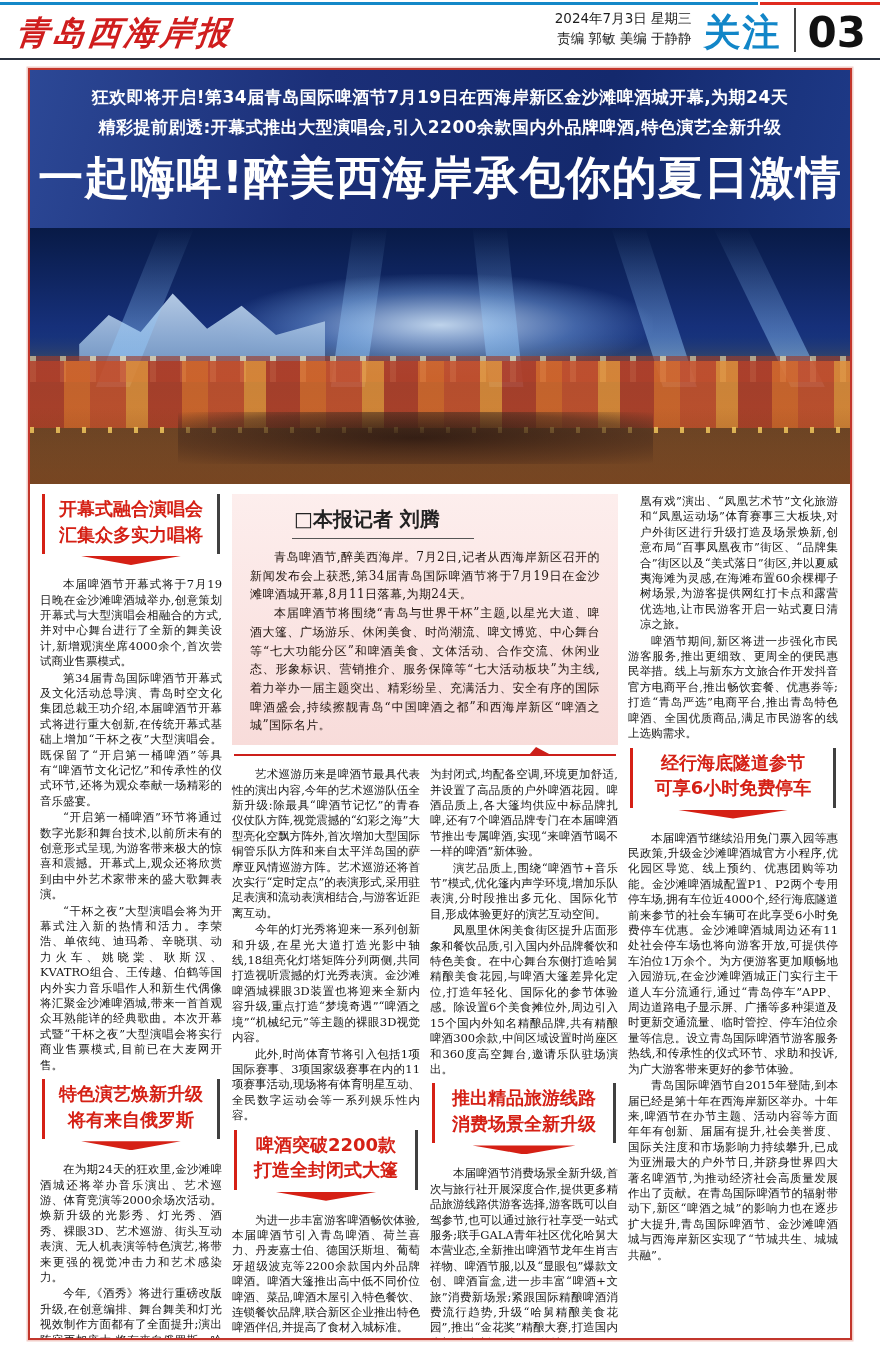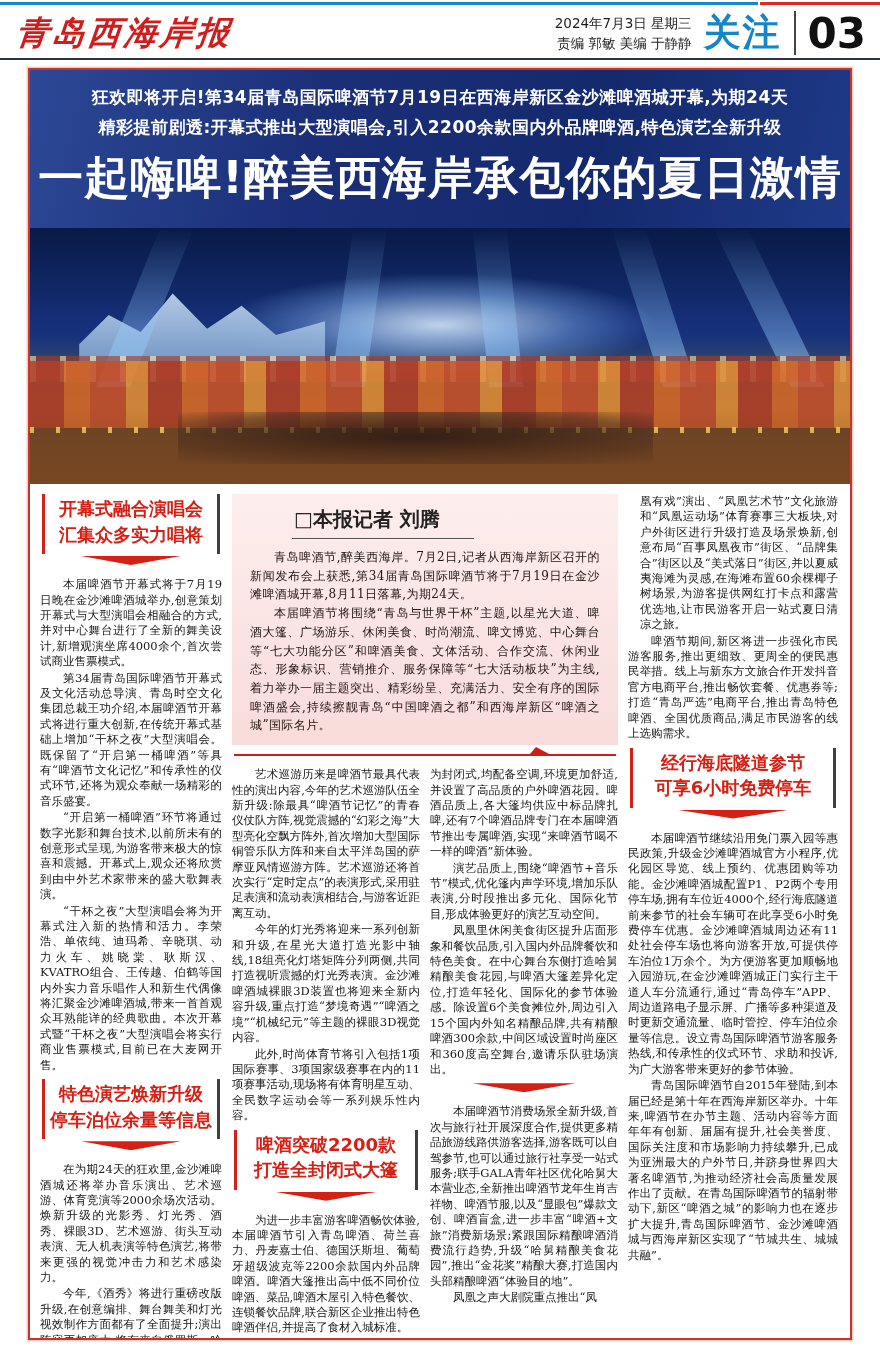--- a/index.html
+++ b/index.html
@@ -7,21 +7,21 @@
     font-family:"DejaVu Serif","Liberation Serif",serif; }
 
   
   .masthead { position:relative; height:60px; padding:8px 14px 0 16px;
     display:flex; align-items:center; justify-content:space-between;
     border-bottom:2.5px solid #2b3340; }
   .accent-blue { position:absolute; top:2px; left:0; width:758px; height:3px; background:#1488c8; }
   .accent-red  { position:absolute; top:2px; left:760px; right:0; height:3px; background:#e02a1f; }
   .logo { font-size:33px; font-weight:900; font-style:italic; color:#cf1d1d;
     letter-spacing:3px; transform:skewX(-6deg); font-family:"DejaVu Serif",serif; }
-  .head-right { display:flex; align-items:center; gap:12px; }
+  .head-right { display:flex; align-items:flex-start; gap:12px; }
   .date-block { text-align:right; font-size:13.5px; color:#1c1c1c; line-height:1.5;
     font-family:"DejaVu Sans","Liberation Sans",sans-serif; }
   .section-label { color:#1286c8; font-size:37px; font-weight:900; letter-spacing:2px;
     font-family:"DejaVu Sans","Liberation Sans",sans-serif; }
   .head-divider { width:2px; height:44px; background:#444; }
   .page-num { font-size:42px; font-weight:700; color:#111;
     font-family:"DejaVu Sans","Liberation Sans",sans-serif; }
 
   
   .content-box { position:relative; margin:8px 28px 6px; height:1272px;
@@ -141,21 +141,21 @@
         </div>
         <div class="sec-arrow"></div>
       </div>
       <p class="body">本届啤酒节开幕式将于7月19日晚在金沙滩啤酒城举办,创意策划开幕式与大型演唱会相融合的方式,并对中心舞台进行了全新的舞美设计,新增观演坐席4000余个,首次尝试商业售票模式。</p>
       <p class="body">第34届青岛国际啤酒节开幕式及文化活动总导演、青岛时空文化集团总裁王功介绍,本届啤酒节开幕式将进行重大创新,在传统开幕式基础上增加“干杯之夜”大型演唱会。既保留了“开启第一桶啤酒”等具有“啤酒节文化记忆”和传承性的仪式环节,还将为观众奉献一场精彩的音乐盛宴。</p>
       <p class="body">“开启第一桶啤酒”环节将通过数字光影和舞台技术,以前所未有的创意形式呈现,为游客带来极大的惊喜和震撼。开幕式上,观众还将欣赏到由中外艺术家带来的盛大歌舞表演。</p>
       <p class="body">“干杯之夜”大型演唱会将为开幕式注入新的热情和活力。李荣浩、单依纯、迪玛希、辛晓琪、动力火车、姚晓棠、耿斯汉、KVATRO组合、王传越、伯鹤等国内外实力音乐唱作人和新生代偶像将汇聚金沙滩啤酒城,带来一首首观众耳熟能详的经典歌曲。本次开幕式暨“干杯之夜”大型演唱会将实行商业售票模式,目前已在大麦网开售。</p>
       <div class="sec-title">
         <div class="sec-title-box">
           <div>特色演艺焕新升级</div>
-          <div>停车泊位余量等信息</div>
+          <div>将有来自俄罗斯</div>
         </div>
         <div class="sec-arrow"></div>
       </div>
       <p class="body">在为期24天的狂欢里,金沙滩啤酒城还将举办音乐演出、艺术巡游、体育竞演等2000余场次活动。焕新升级的光影秀、灯光秀、酒秀、裸眼3D、艺术巡游、街头互动表演、无人机表演等特色演艺,将带来更强的视觉冲击力和艺术感染力。</p>
       <p class="body">今年,《酒秀》将进行重磅改版升级,在创意编排、舞台舞美和灯光视效制作方面都有了全面提升;演出阵容更加庞大,将有来自俄罗斯、哈萨克斯坦、墨西哥等10个国家的百余名艺术家共同参与。7月20日-8月10日期间,每晚7点《酒秀》将在金沙滩啤酒城中心舞台精彩上演,演出时长也将延长到3个小时。</p>
     </div>
 
     <div class="mid">
       <div class="intro-box">
         <div class="reporter">□本报记者  刘腾</div>
@@ -181,20 +181,24 @@
           <p class="body">为进一步丰富游客啤酒畅饮体验,本届啤酒节引入青岛啤酒、荷兰喜力、丹麦嘉士伯、德国沃斯坦、葡萄牙超级波克等2200余款国内外品牌啤酒。啤酒大篷推出高中低不同价位啤酒、菜品,啤酒木屋引入特色餐饮、连锁餐饮品牌,联合新区企业推出特色啤酒伴侣,并提高了食材入城标准。</p>
           <p class="body">金沙滩啤酒城设置9个啤酒大篷,全面提升大篷硬件设施、啤酒、美食、演艺、氛围营造等品质。</p>
 
         </div>
 
         <div>
           <p class="body" style="text-indent:0;">为封闭式,均配备空调,环境更加舒适,并设置了高品质的户外啤酒花园。啤酒品质上,各大篷均供应中标品牌扎啤,还有7个啤酒品牌专门在本届啤酒节推出专属啤酒,实现“来啤酒节喝不一样的啤酒”新体验。</p>
           <p class="body">演艺品质上,围绕“啤酒节+音乐节”模式,优化篷内声学环境,增加乐队表演,分时段推出多元化、国际化节目,形成体验更好的演艺互动空间。</p>
           <p class="body">凤凰里休闲美食街区提升店面形象和餐饮品质,引入国内外品牌餐饮和特色美食。在中心舞台东侧打造哈舅精酿美食花园,与啤酒大篷差异化定位,打造年轻化、国际化的参节体验感。除设置6个美食摊位外,周边引入15个国内外知名精酿品牌,共有精酿啤酒300余款,中间区域设置时尚座区和360度高空舞台,邀请乐队驻场演出。</p>
           <div class="sec-title">
+            <div class="sec-title-box">
+              <div>推出精品旅游线路</div>
+              <div>消费场景全新升级</div>
+            </div>
             <div class="sec-arrow"></div>
           </div>
           <p class="body">本届啤酒节消费场景全新升级,首次与旅行社开展深度合作,提供更多精品旅游线路供游客选择,游客既可以自驾参节,也可以通过旅行社享受一站式服务;联手GALA青年社区优化哈舅大本营业态,全新推出啤酒节龙年生肖吉祥物、啤酒节服,以及“显眼包”爆款文创、啤酒盲盒,进一步丰富“啤酒+文旅”消费新场景;紧跟国际精酿啤酒消费流行趋势,升级“哈舅精酿美食花园”,推出“金花奖”精酿大赛,打造国内头部精酿啤酒“体验目的地”。</p>
           <p class="body">凤凰之声大剧院重点推出“凤</p>
         </div>
       </div>
     </div>
 
     <div class="col4">
       <p class="body" style="text-indent:0;margin-left:12px;">凰有戏”演出、“凤凰艺术节”文化旅游和“凤凰运动场”体育赛事三大板块,对户外街区进行升级打造及场景焕新,创意布局“百事凤凰夜市”街区、“品牌集合”街区以及“美式落日”街区,并以夏威夷海滩为灵感,在海滩布置60余棵椰子树场景,为游客提供网红打卡点和露营优选地,让市民游客开启一站式夏日清凉之旅。</p>

